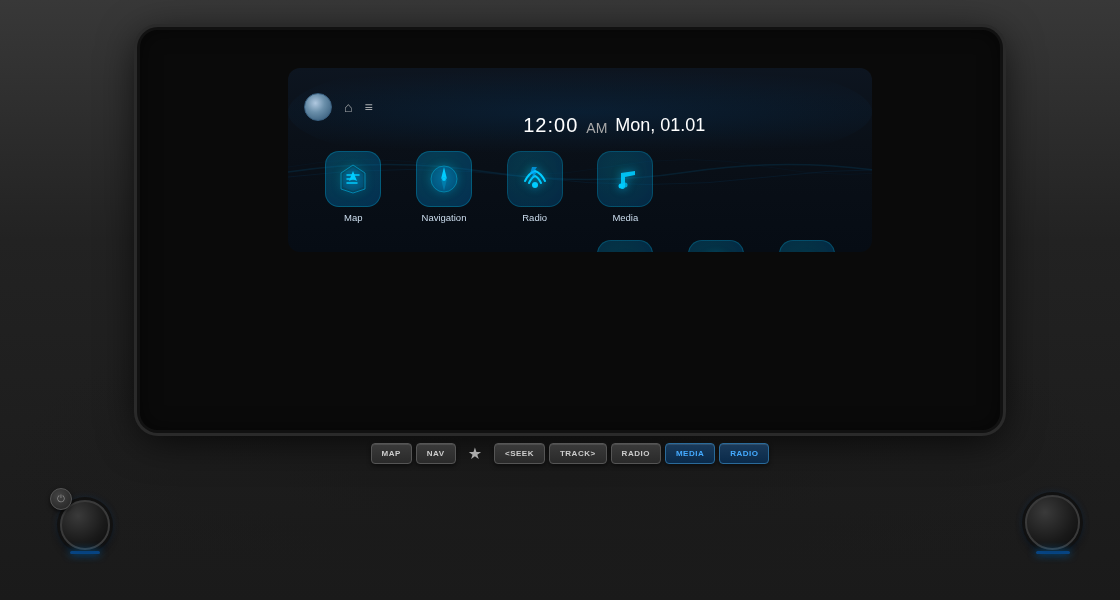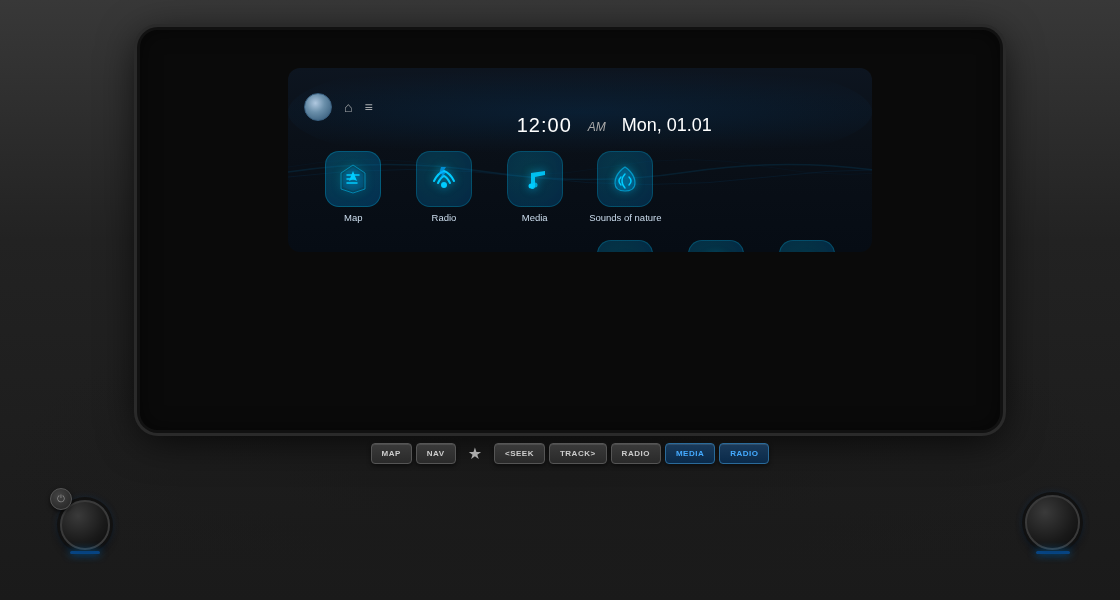--- a/index.html
+++ b/index.html
@@ -104,37 +104,36 @@
       color: #ccc;
       font-size: 14px;
       opacity: 0.8;
     }
 
     .clock-area {
       flex: 1;
       display: flex;
       align-items: center;
       justify-content: center;
-      gap: 16px;
+      gap: 8px;
       margin-top: 38px;
     }
 
     .clock-time {
       color: #ffffff;
       font-size: 20px;
       font-weight: 300;
       letter-spacing: 1px;
     }
 
     .clock-ampm {
       color: #aaaaaa;
-      font-size: 12px;
+      font-size: 14px;
       align-self: flex-start;
       margin-top: 6px;
-      font-style: italic;
     }
 
     .clock-date {
       color: #ffffff;
       font-size: 18px;
       font-weight: 300;
     }
 
     
     .app-grid {
@@ -405,20 +404,32 @@
               <polygon points="18,4 30,12 30,28 18,32 6,28 6,12" fill="none" stroke="rgba(0,200,255,0.5)" stroke-width="1"></polygon>
               <polygon points="18,6 28,13 28,26 18,30 8,26 8,13" fill="rgba(0,100,160,0.3)"></polygon>
               <path d="M12,14 L24,14 M12,18 L20,18 M12,22 L22,22" stroke="#00ccff" stroke-width="1.5" stroke-linecap="round"></path>
 
               <path d="M18,10 L22,20 L18,18 L14,20 Z" fill="#00ccff" stroke="none"></path>
             </svg>
           </div>
           <span class="app-label">Map</span>
         </div>
 
+        <div class="app-item icon-nav row1">
+          <div class="app-icon-wrap">
+            <svg width="36" height="36" viewBox="0 0 36 36">
+              <circle cx="18" cy="18" r="13" fill="rgba(0,100,160,0.4)" stroke="rgba(0,180,220,0.5)" stroke-width="1"></circle>
+
+              <path d="M18,6 L21,18 L18,16 L15,18 Z" fill="#00ccff"></path>
+              <path d="M18,30 L15,18 L18,20 L21,18 Z" fill="rgba(0,150,200,0.5)"></path>
+              <circle cx="18" cy="18" r="2" fill="#00ccff"></circle>
+            </svg>
+          </div>
+          <span class="app-label">Navigation</span>
+        </div>
 
 
         <div class="app-item icon-radio row1">
           <div class="app-icon-wrap">
             <svg width="36" height="36" viewBox="0 0 36 36">
 
               <path d="M8,20 Q12,12 18,10 Q24,12 28,20" fill="none" stroke="#00ccff" stroke-width="2" stroke-linecap="round"></path>
               <path d="M12,22 Q15,16 18,15 Q21,16 24,22" fill="none" stroke="#00ccff" stroke-width="2" stroke-linecap="round"></path>
               <circle cx="18" cy="24" r="3" fill="#00ccff"></circle>
 
@@ -433,33 +444,20 @@
             <svg width="36" height="36" viewBox="0 0 36 36">
 
               <path d="M14,22 L14,12 L28,10 L28,14 L18,16 L18,26 C18,28 14,29 14,27 C14,25 14,24 14,22 Z" fill="#00ccff" opacity="0.9"></path>
               <circle cx="14" cy="25" r="2.5" fill="#00ccff"></circle>
               <circle cx="18" cy="24" r="2.5" fill="#00ccff" opacity="0.7"></circle>
             </svg>
           </div>
           <span class="app-label">Media</span>
         </div>
 
-        <div class="app-item icon-nature row1">
-          <div class="app-icon-wrap">
-            <svg width="36" height="36" viewBox="0 0 36 36">
-
-              <path d="M18,6 C18,6 8,12 8,22 C8,28 13,30 18,30 C23,30 28,28 28,22 C28,12 18,6 18,6 Z" fill="rgba(0,100,150,0.5)" stroke="rgba(0,200,255,0.6)" stroke-width="1.2"></path>
-
-              <path d="M14,16 C14,16 12,18 12,20 C12,22 14,24 14,24" fill="none" stroke="#00ccff" stroke-width="1.5" stroke-linecap="round"></path>
-              <path d="M18,13 C18,13 15,16 15,20 C15,24 18,27 18,27" fill="none" stroke="#00ccff" stroke-width="1.5" stroke-linecap="round"></path>
-              <path d="M22,16 C22,16 24,18 24,20 C24,22 22,24 22,24" fill="none" stroke="#00ccff" stroke-width="1.5" stroke-linecap="round"></path>
-            </svg>
-          </div>
-          <span class="app-label">Sounds of nature</span>
-        </div>
 
         <div class="app-item grid-spacer row2"></div>
         <div class="app-item grid-spacer row2"></div>
         <div class="app-item grid-spacer row2"></div>
 
         <div class="app-item icon-voice row2">
           <div class="app-icon-wrap">
             <svg width="36" height="36" viewBox="0 0 36 36">
 
               <rect x="15" y="8" width="6" height="12" rx="3" fill="#00ccff" opacity="0.9"></rect>

